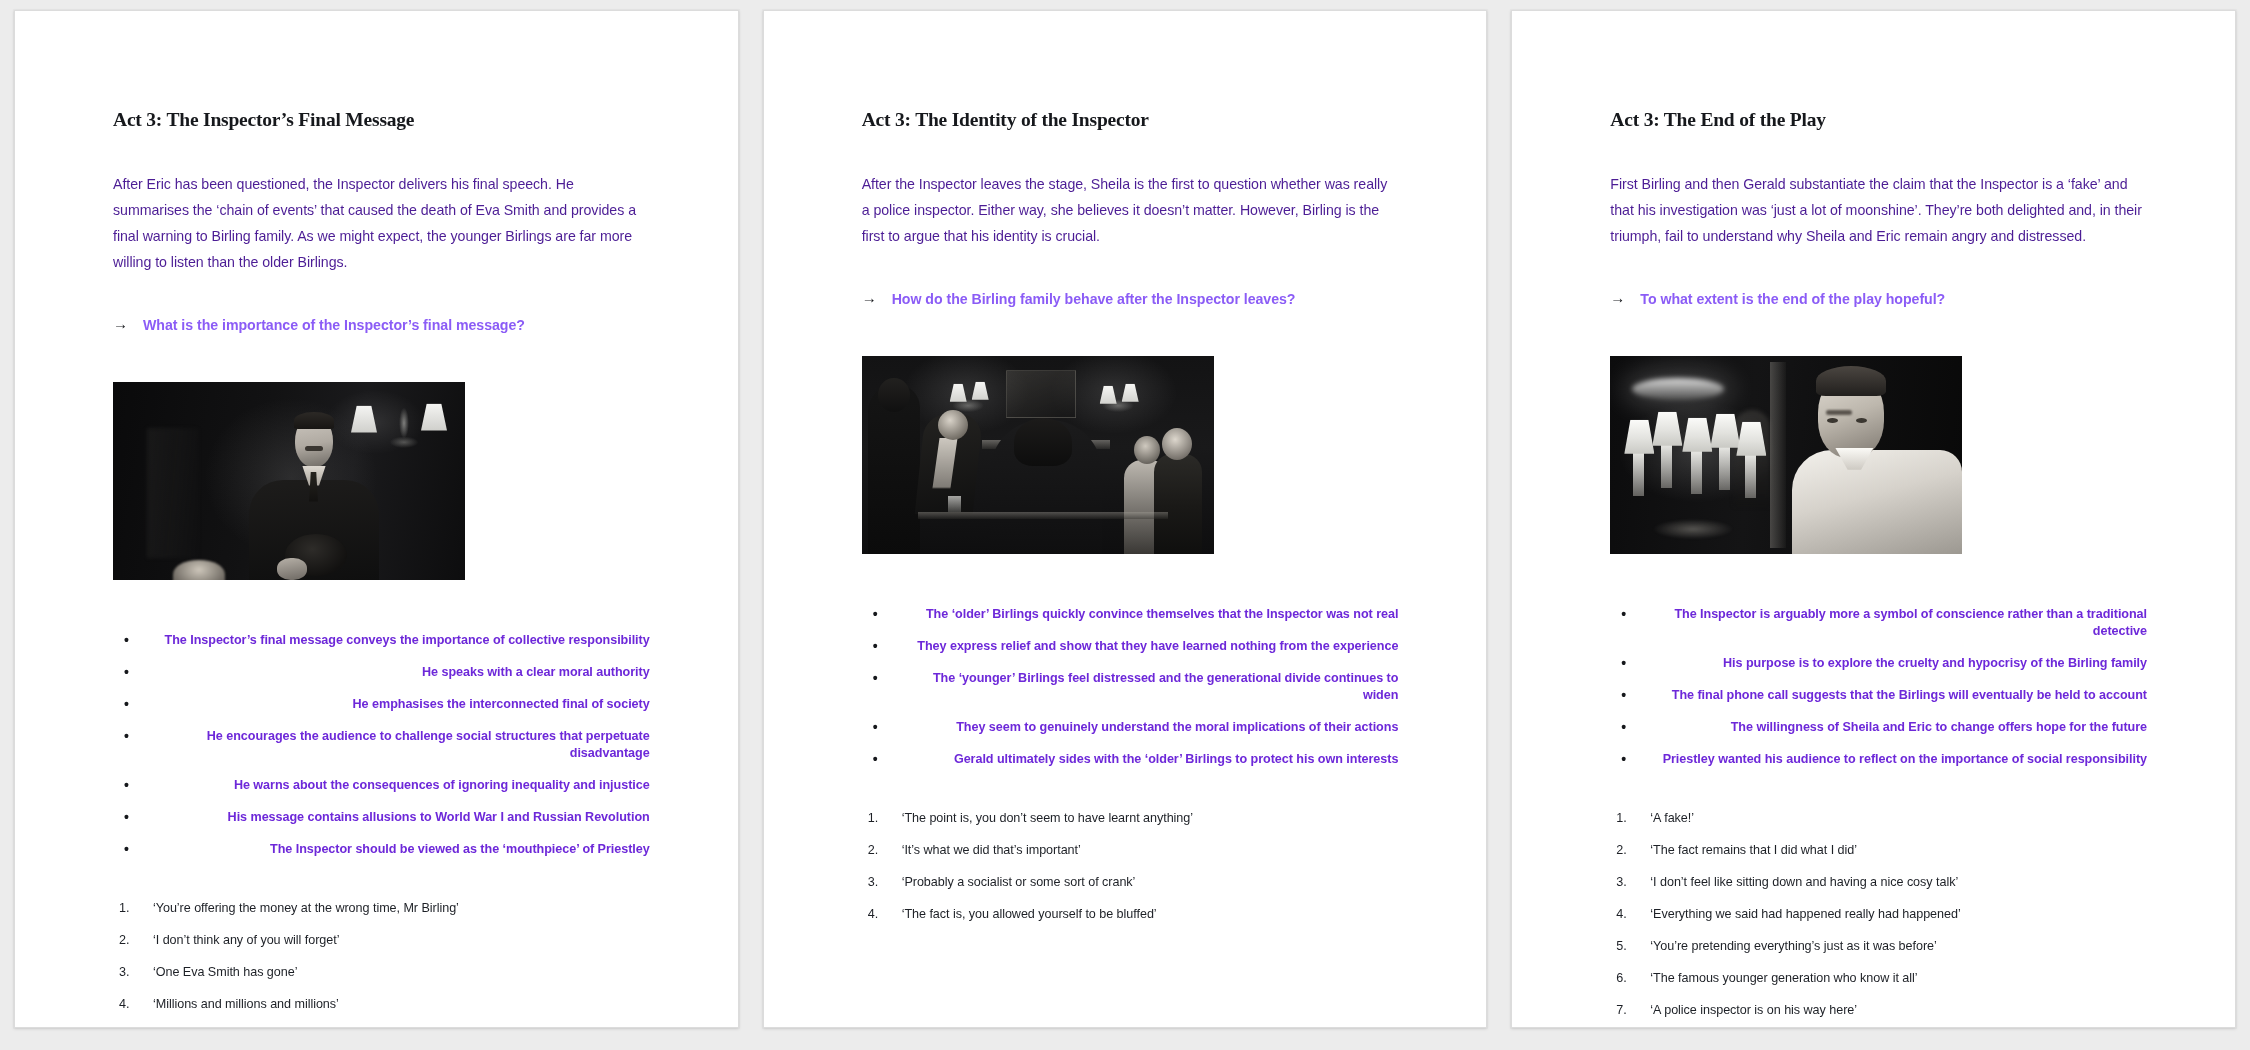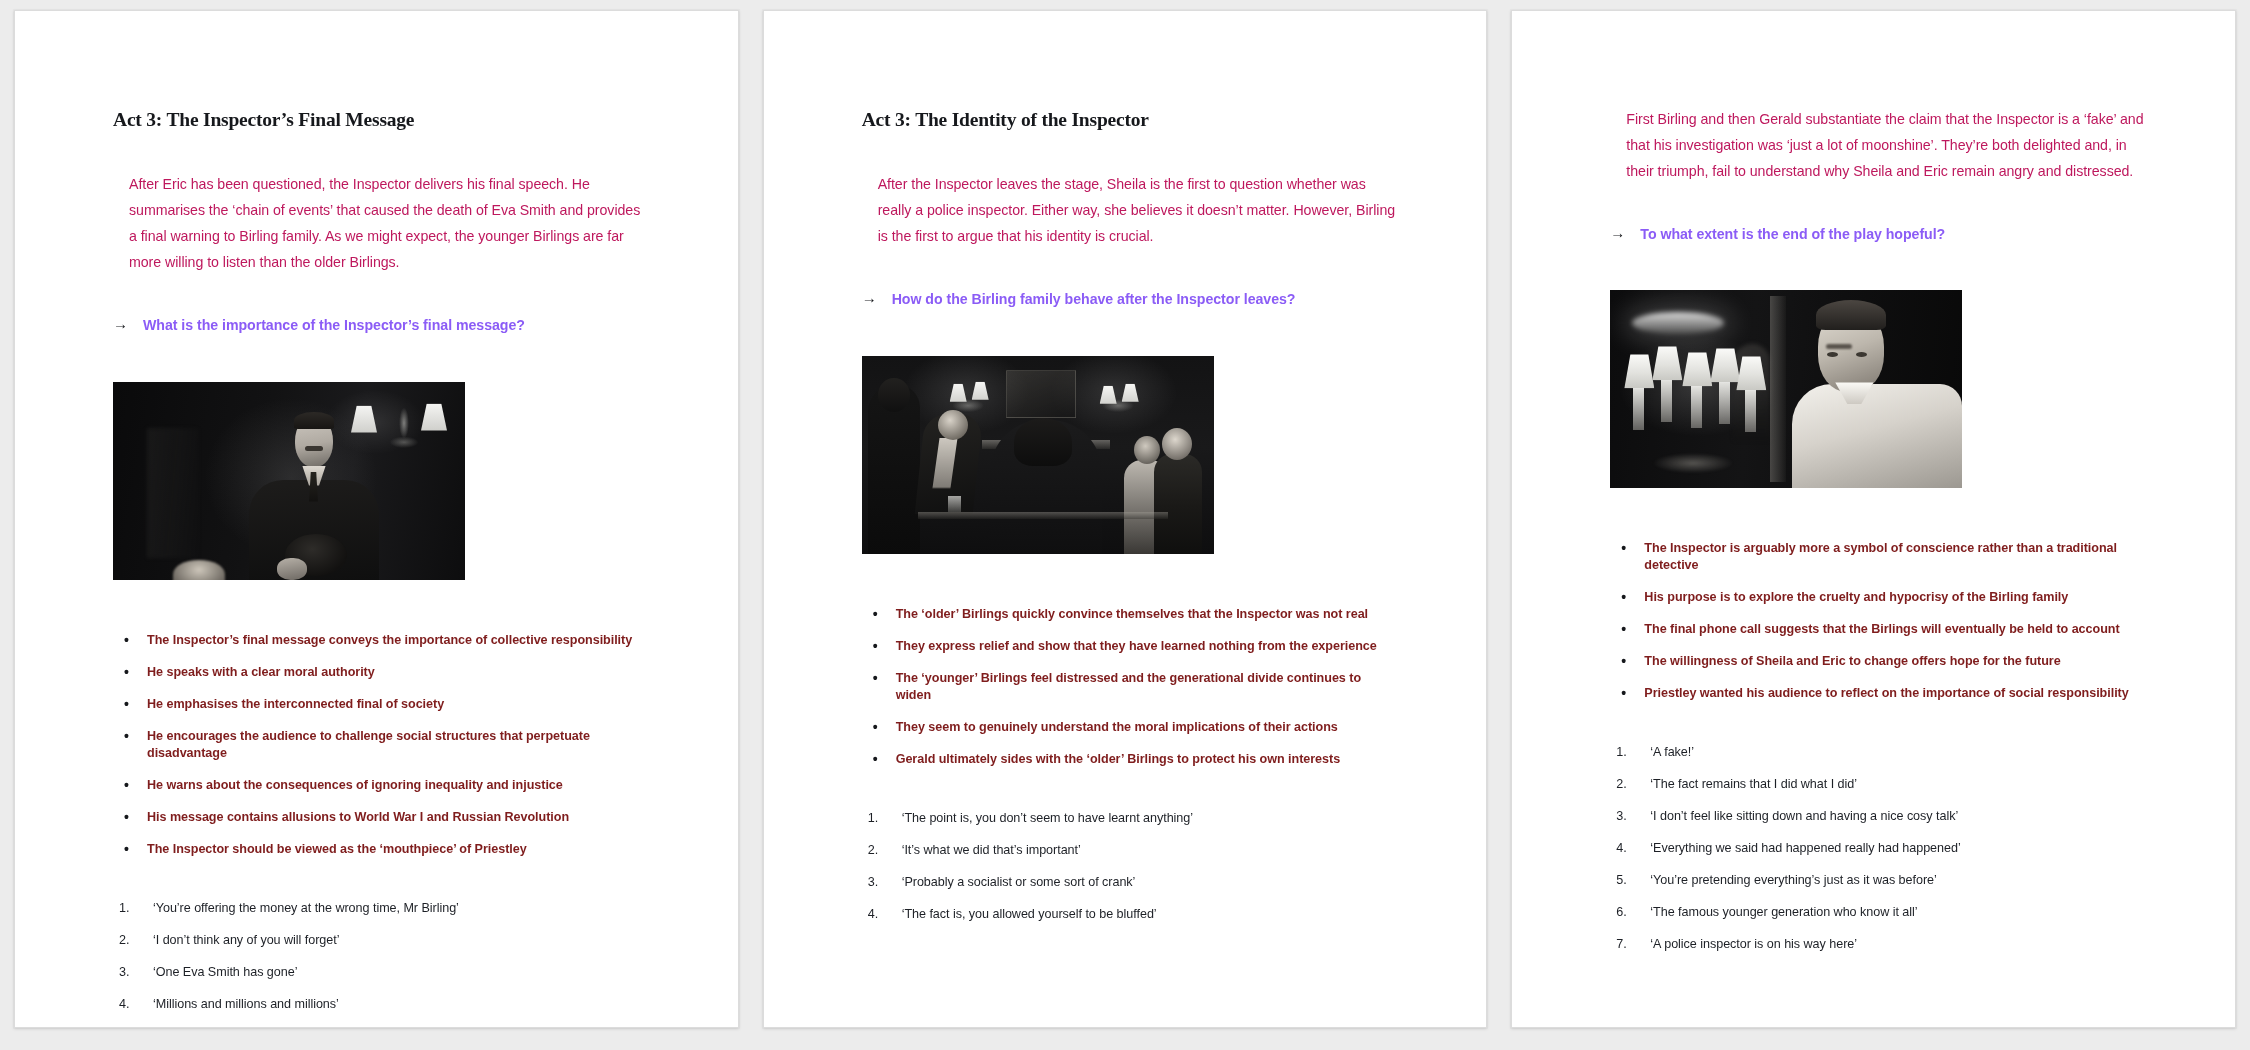--- a/index.html
+++ b/index.html
@@ -44,25 +44,24 @@
     letter-spacing: -0.2px;
     color: #16181c;
     line-height: 1.3;
     margin-bottom: 40px;
     font-family: Liberation Serif, serif;
   }
 
   .intro {
     font-size: 14.2px;
     line-height: 1.82;
-    color: #be185d;
+    color: #4c1d95;
     letter-spacing: -0.05px;
     margin-bottom: 40px;
     max-width: 565px;
-    margin-left: 16px;
   }
 
   .question-row {
     display: flex;
     align-items: baseline;
     gap: 15px;
     margin-bottom: 46px;
   }
 
   .arrow-icon {
@@ -363,25 +362,26 @@
   }
 
   ul.bullets, ol.quotes { list-style: none; }
 
   ul.bullets { margin-bottom: 42px; }
 
   ul.bullets li {
     position: relative;
     font-size: 12.6px;
     font-weight: 700;
-    color: #7f1d1d;
+    color: #6d28d9;
     line-height: 1.35;
     padding-left: 34px;
     margin-bottom: 15px;
     letter-spacing: -0.05px;
+    text-align: right;
   }
   ul.bullets li::before {
     content: "•";
     position: absolute;
     left: 11px;
     top: -1px;
     font-size: 14px;
     line-height: 1.3;
     color: #16181c;
   }
@@ -509,20 +509,21 @@
         <li>‘The point is, you don’t seem to have learnt anything’</li>
         <li>‘It’s what we did that’s important’</li>
         <li>‘Probably a socialist or some sort of crank’</li>
         <li>‘The fact is, you allowed yourself to be bluffed’</li>
       </ol>
     </div>
   </div>
 
   <div class="page">
     <div class="page-inner">
+      <div class="page-title">Act 3: The End of the Play</div>
       <p class="intro">First Birling and then Gerald substantiate the claim that the Inspector is a ‘fake’ and that his investigation was ‘just a lot of moonshine’. They’re both delighted and, in their triumph, fail to understand why Sheila and Eric remain angry and distressed.</p>
       <div class="question-row">
         <span class="arrow-icon">→</span>
         <span class="question-text">To what extent is the end of the play hopeful?</span>
       </div>
 
       <div class="still">
         <div class="scene scene-3">
           <div class="s3-chand"></div>
           <div class="s3-bgfig"></div>

